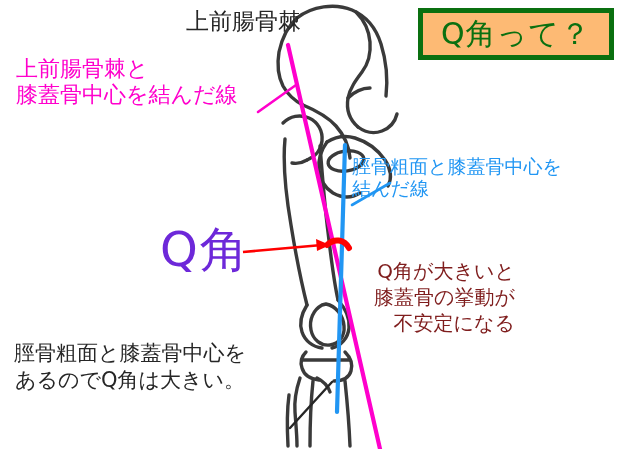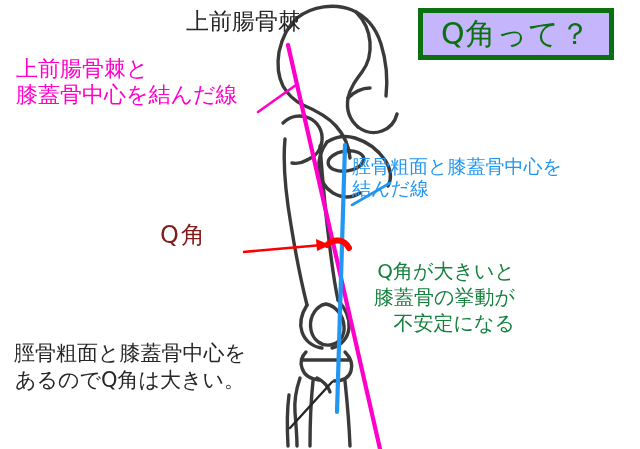--- a/index.html
+++ b/index.html
@@ -11,21 +11,21 @@
     font-family:"DejaVu Sans","Liberation Sans",sans-serif;
   }
   #art{position:absolute;left:0;top:0;width:640px;height:449px;}
   .txt{position:absolute;white-space:pre;line-height:1.16;}
 
   .title-box{
     position:absolute;
     left:418px;top:8px;
     width:196px;height:52px;
     border:5px solid var(--green,#0a7010);
-    background:#c4b5fd;
+    background:#fdba74;
     box-sizing:border-box;
   }
   .title-box .title-label{
     position:absolute;left:0;top:50%;transform:translateY(-50%);
     width:100%;text-align:center;
     color:#0a7010;
     font-size:30px;
     letter-spacing:1px;
     white-space:pre;
   }
@@ -43,26 +43,26 @@
     color:#ff00cc;font-size:22px;
     text-align:left;
   }
   .blue-note{
     left:352px;top:155px;
     color:#2196f3;font-size:19px;
     text-align:left;
   }
   .qkaku-red{
     left:160px;top:222px;
-    color:#7f1d1d;font-size:24px;
+    color:#6d28d9;font-size:48px;
     letter-spacing:2px;
   }
   .black-note-right{
     left:374px;top:258px;
-    color:#15803d;font-size:20px;
+    color:#7f1d1d;font-size:20px;
     text-align:right;
     line-height:1.3;
   }
   .black-note-left{
     left:14px;top:340px;
     color:#262626;font-size:21px;
     text-align:center;
     line-height:1.28;
   }
 </style>

